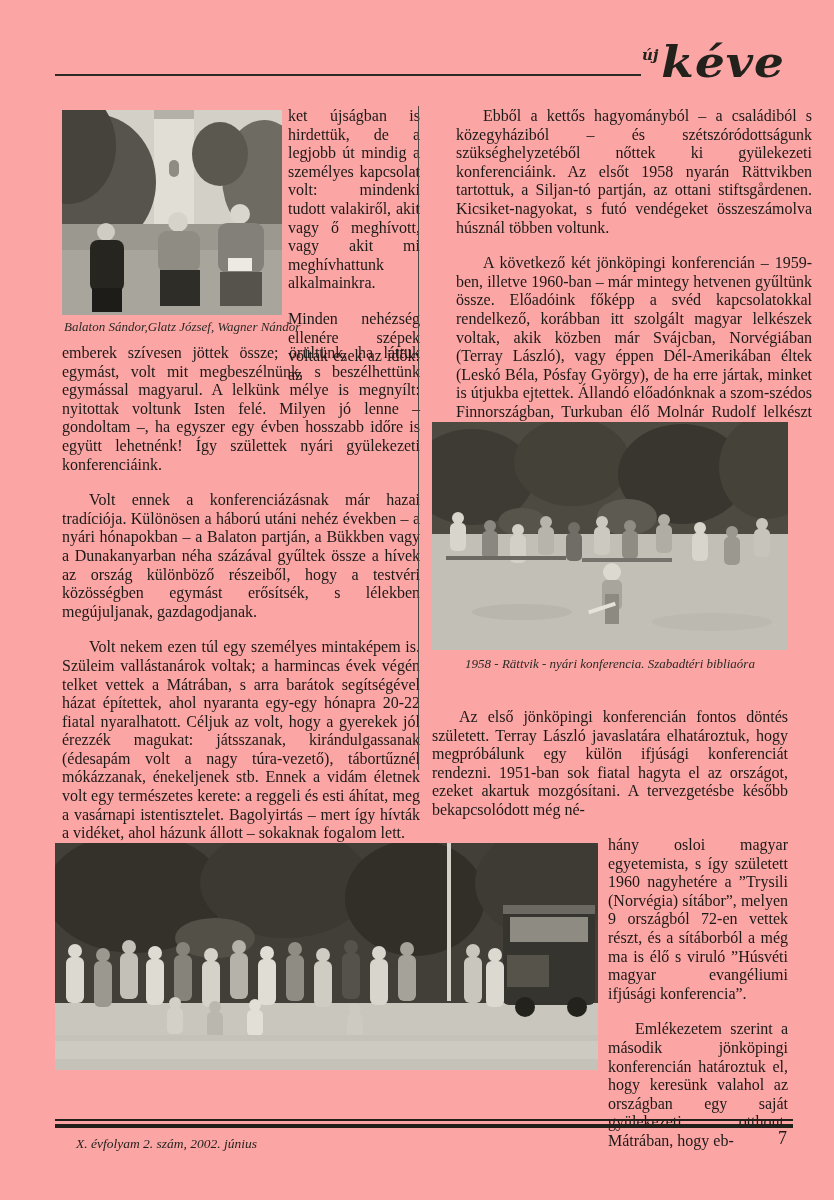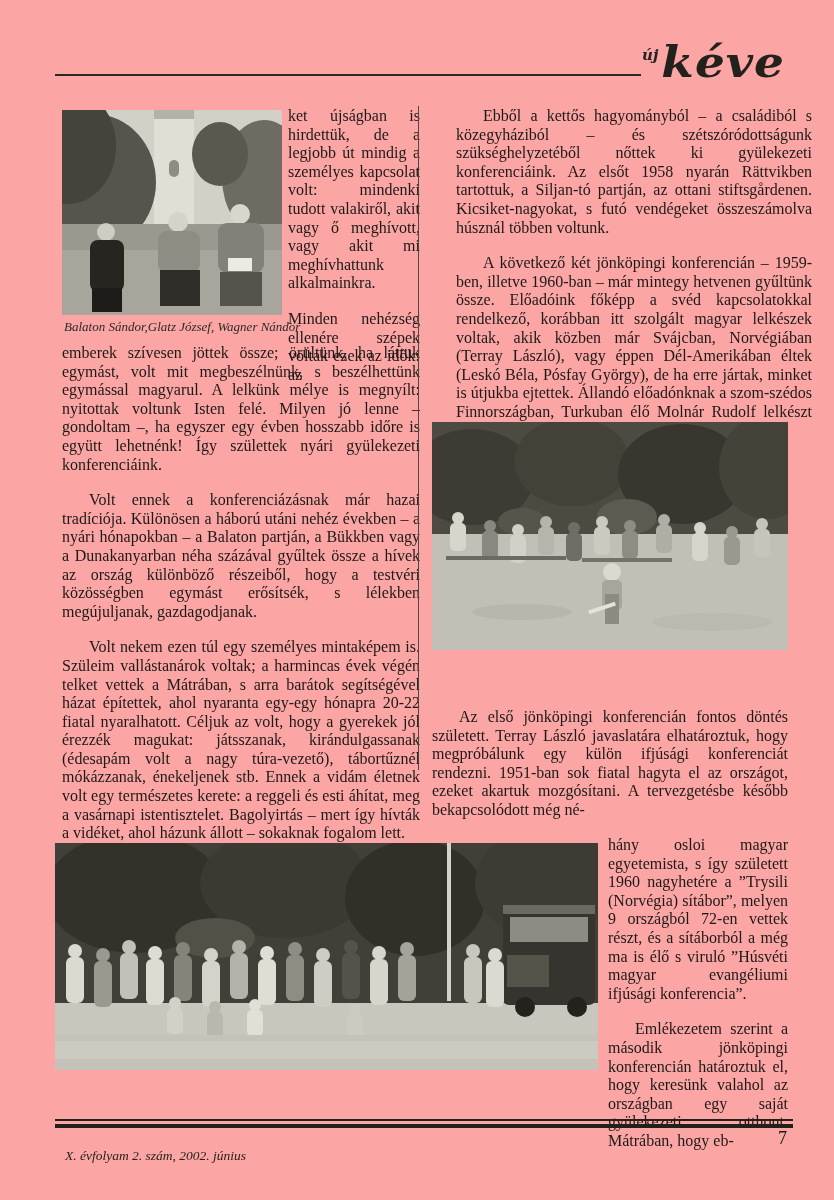--- a/index.html
+++ b/index.html
@@ -32,21 +32,21 @@
   .tblock p{margin:0;padding:0;}
   .tblock p + p{margin-top:17px;}
   .tblock p.ind{text-indent:27px;}
   .narrow{hyphens:auto;-webkit-hyphens:auto;}
   .col-divider{position:absolute;left:418px;top:106px;width:1px;height:664px;background:#4a4943;}
   
   .footer-rule{
     position:absolute;left:55px;top:1119px;width:738px;height:3px;
     border-top:2px solid #21201b;border-bottom:4px solid #21201b;
   }
-  .footer-issue{position:absolute;left:65px;top:1136px;font-style:italic;font-size:13.5px;color:#23221d;margin-top:12px;}
+  .footer-issue{position:absolute;left:76px;top:1136px;font-style:italic;font-size:13.5px;color:#23221d;}
   .footer-page{position:absolute;left:778px;top:1128px;font-size:18px;color:#1b1a17;}
 </style>
 </head>
 <body>
 
 <div class="page">
 
   <div class="header-rule"></div>
   <div class="logo">
     <span class="prefix">új</span><span class="word">kéve</span>
@@ -134,20 +134,21 @@
       <g>
         <circle cx="180" cy="150" r="9" fill="#dcd9d0"></circle>
         <rect x="170" y="158" width="20" height="30" rx="5" fill="#a8a59d"></rect>
         <rect x="173" y="172" width="14" height="30" fill="#8d8a82"></rect>
         <rect x="156" y="184" width="28" height="4" fill="#e4e2da" transform="rotate(-18 170 186)"></rect>
       </g>
       <ellipse cx="90" cy="190" rx="50" ry="8" fill="#b9b6ad"></ellipse>
       <ellipse cx="280" cy="200" rx="60" ry="9" fill="#bcb9b0"></ellipse>
     </svg>
   </div>
+  <div class="caption centered" style="left:432px;top:656px;width:356px;">1958 - Rättvik - nyári konferencia.  Szabadtéri bibliaóra</div>
 
   <div class="tblock" style="left:432px;top:708px;width:356px;">
     <p class="ind">Az első jönköpingi konferencián fontos döntés született. Terray László javaslatára elhatároztuk, hogy megpróbálunk egy külön ifjúsági konferenciát rendezni. 1951-ban sok fiatal hagyta el az országot, ezeket akartuk mozgósítani. A tervezgetésbe később bekapcsolódott még né-</p>
   </div>
 
   <div class="tblock narrow" style="left:608px;top:800px;width:180px;margin-top:36px;">
     <p>hány osloi magyar egyetemista, s így született 1960 nagyhetére a ”Trysili (Norvégia) sítábor”, melyen 9 országból 72-en vettek részt, és a sítáborból a még ma is élő s viruló ”Húsvéti magyar evangéliumi ifjúsági konferencia”.</p>
     <p class="ind">Emlékezetem szerint a második jönköpingi konferencián határoztuk el, hogy keresünk valahol az országban egy saját gyülekezeti otthont. Mátrában, hogy eb-</p>
   </div>
 

